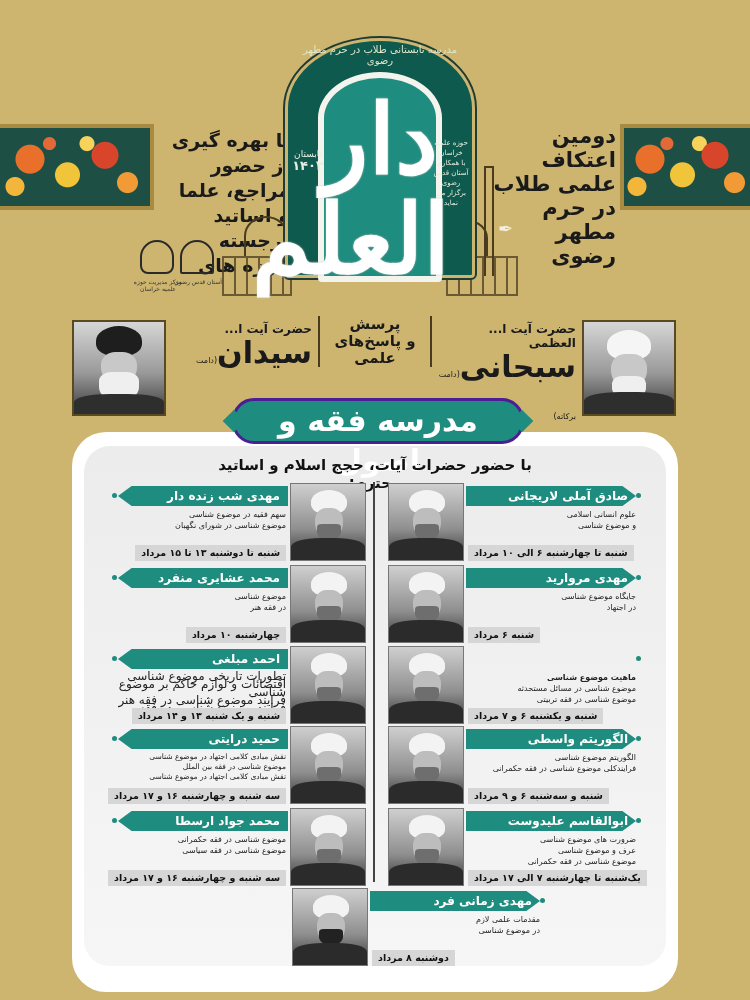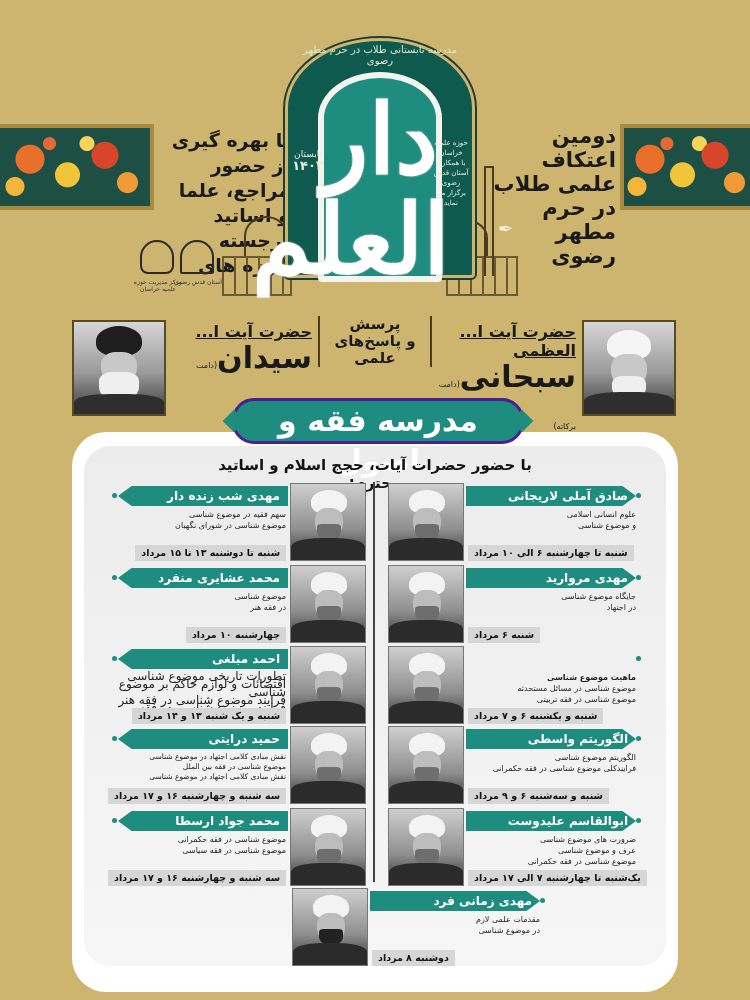--- a/index.html
+++ b/index.html
@@ -128,21 +128,21 @@
   }
   .photo .beard {
     position: absolute; left: 50%; transform: translateX(-50%);
     background: #efefef; border-radius: 30% 30% 50% 50%;
   }
   .photo .robe {
     position: absolute; left: 0; right: 0; bottom: 0; background: #2e2e2e;
     border-radius: 40% 40% 0 0;
   }
   .guest-block { position: absolute; text-align: right; color: #1a1a1a; }
-  .guest-title { font-size: 16px; font-weight: bold; text-decoration: underline; }
+  .guest-title { font-size: 12px; font-weight: bold; }
   .guest-name { font-size: 30px; font-weight: bold; line-height: 34px; }
   .guest-honor { font-size: 8px; font-weight: normal; }
   .qa-block {
     position: absolute; left: 318px; top: 316px; width: 114px;
     border-left: 2px solid #4a3b1e; border-right: 2px solid #4a3b1e;
     text-align: center; font-weight: bold; font-size: 15px; line-height: 17px; color: #1a1a1a;
   }
 
   
   .banner {

